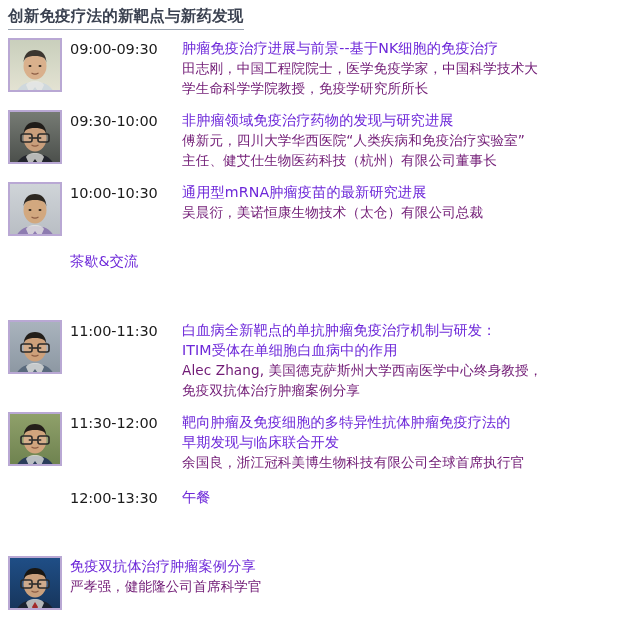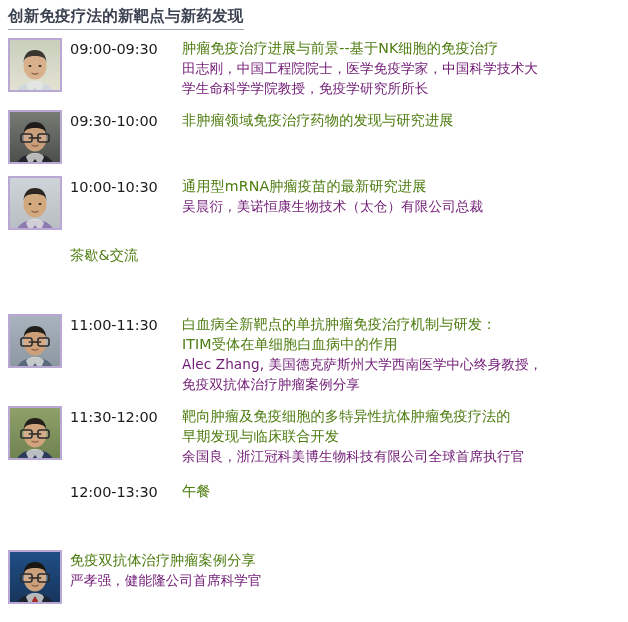--- a/index.html
+++ b/index.html
@@ -97,21 +97,21 @@
   }
 
   .content-cell {
     flex: 1 1 auto;
     padding-right: 4px;
     min-width: 0;
   }
 
   .talk-title {
     font-size: 14.2px;
-    color: #4d7c0f;
+    color: #6d28d9;
     line-height: 20px;
     margin: 0;
     font-weight: normal;
     letter-spacing: 0.1px;
   }
   .talk-title .line { display: block; }
 
   .speaker {
     font-size: 13.6px;
     color: #701a75;
@@ -196,20 +196,24 @@
       <line x1="22" y1="26" x2="28" y2="26"></line>
     </g>
   </svg>
           </div>
         </div>
         <div class="time-cell">09:30-10:00</div>
         <div class="content-cell">
           <div class="talk-title">
             <span class="line">非肿瘤领域免疫治疗药物的发现与研究进展</span>
           </div>
+          <div class="speaker">
+            <span class="line">傅新元，四川大学华西医院“人类疾病和免疫治疗实验室”</span>
+            <span class="line">主任、健艾仕生物医药科技（杭州）有限公司董事长</span>
+          </div>
         </div>
       </li>
       <li class="agenda-row row-pad-sm">
         <div class="photo-cell">
           <div class="photo">
   <svg width="50" height="50" viewBox="0 0 50 50" aria-hidden="true">
     <defs>
       <linearGradient id="bgg2" x1="0" y1="0" x2="0" y2="1">
         <stop offset="0%" stop-color="#cfd4d8"></stop>
         <stop offset="100%" stop-color="#b9bec4"></stop>

